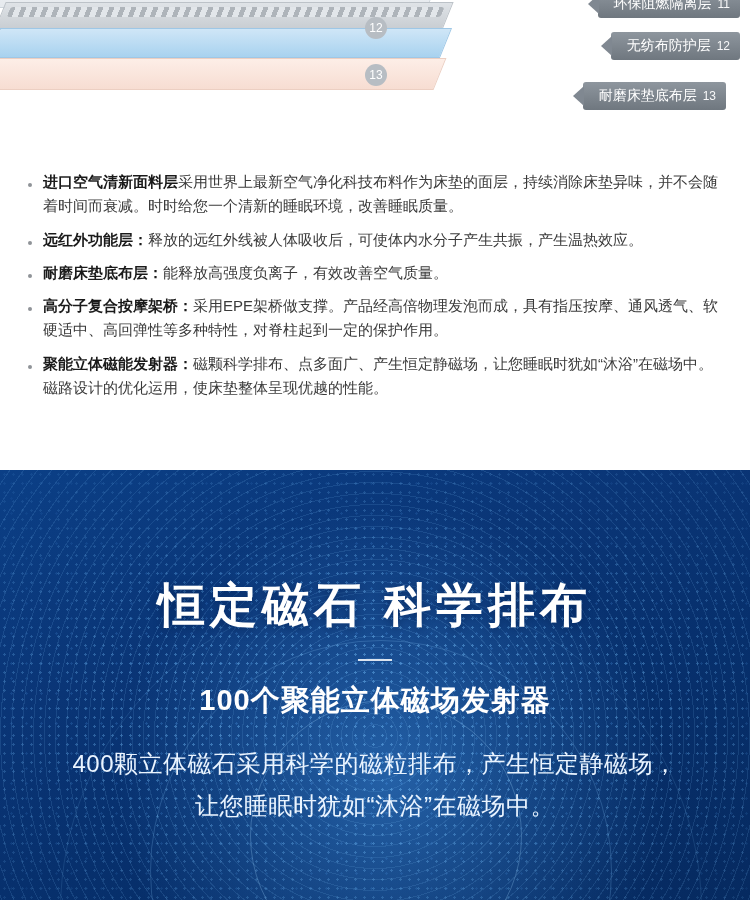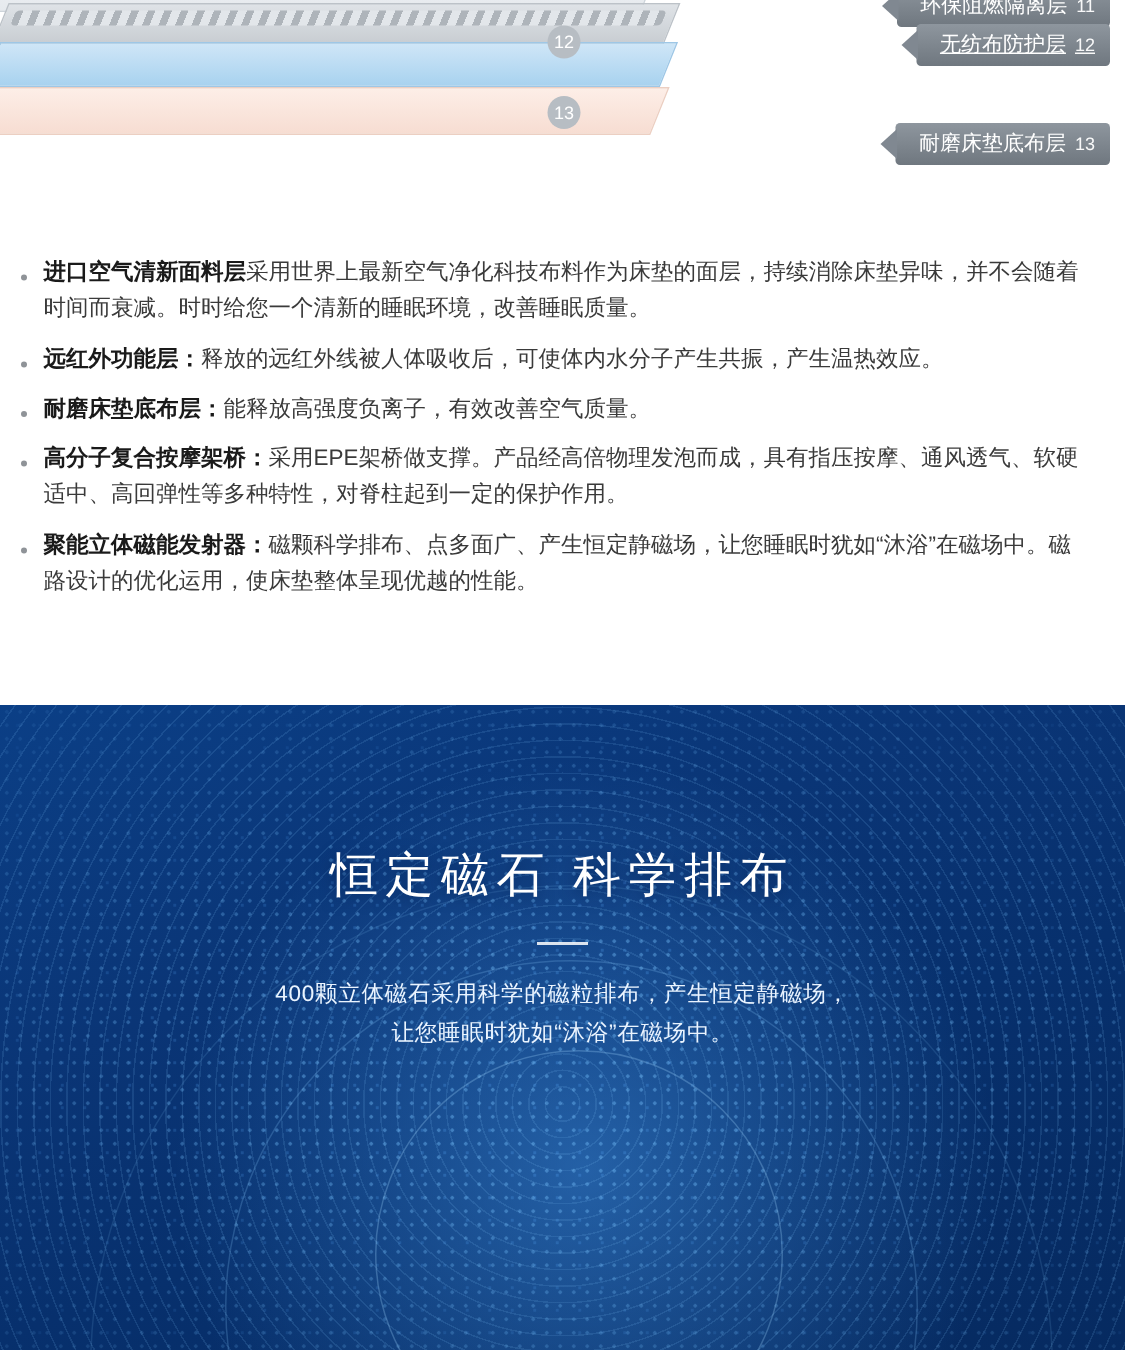--- a/index.html
+++ b/index.html
@@ -134,26 +134,26 @@
     border-top: 10px solid transparent;
     border-bottom: 10px solid transparent;
     border-right: 11px solid #808891;
   }
   .tag .tnum {
     margin-left: 6px;
     font-size: 12px;
     opacity: .95;
   }
   .tag1 { right: 10px; top: -10px; }
-  .tag2 { right: 10px; top: 16px; text-decoration: underline; }
-  .tag3 { right: 10px; top: 82px; }
+  .tag2 { right: 10px; top: 32px; }
+  .tag3 { right: 24px; top: 82px; }
 
   
   .features {
-    padding: 20px 28px 18px 10px;
+    padding: 20px 28px 18px 24px;
     height: 320px;
     box-sizing: border-box;
   }
   .feat {
     display: flex;
     align-items: flex-start;
     margin-bottom: 9px;
     line-height: 1.62;
   }
   .dot {
@@ -213,41 +213,42 @@
   .ring3 { left: 250px; top: 230px; width: 270px; height: 270px; border-color: rgba(160,215,255,.28); }
 
   .magnet-inner {
     position: relative;
     z-index: 3;
     text-align: center;
     padding-top: 92px;
     color: #ffffff;
   }
   .m-title {
-    font-size: 32px;
-    font-weight: normal;
+    font-size: 47px;
+    font-weight: bold;
     letter-spacing: 5px;
     color: #ffffff;
     text-shadow: 0 2px 10px rgba(0,30,80,.6);
     font-family: "Liberation Sans", sans-serif;
+    margin-top: 12px;
   }
   .m-rule {
     width: 34px;
     height: 2px;
     background: rgba(255,255,255,.85);
     margin: 22px auto 20px auto;
   }
   .m-sub {
     font-size: 29px;
     font-weight: bold;
     letter-spacing: 1px;
     margin-bottom: 22px;
   }
   .m-desc {
-    font-size: 15px;
+    font-size: 24px;
     line-height: 1.75;
     color: #eaf4ff;
     letter-spacing: .5px;
   }
 </style>
 </head>
 <body>
 
 <div class="page">
 
@@ -325,18 +326,19 @@
   <div class="magnet">
     <div class="mesh"></div>
     <div class="mesh2"></div>
     <div class="ring ring1"></div>
     <div class="ring ring2"></div>
     <div class="ring ring3"></div>
 
     <div class="magnet-inner">
       <div class="m-title">恒定磁石 科学排布</div>
       <div class="m-rule"></div>
+      <div class="m-sub">100个聚能立体磁场发射器</div>
       <div class="m-desc">400颗立体磁石采用科学的磁粒排布，产生恒定静磁场，</div>
       <div class="m-desc">让您睡眠时犹如“沐浴”在磁场中。</div>
     </div>
   </div>
 
 </div>
 
 </body></html>

